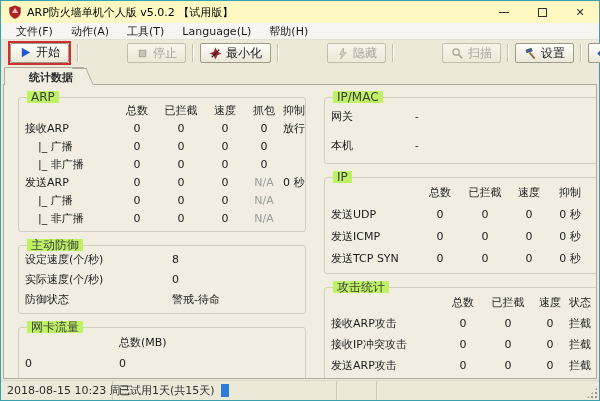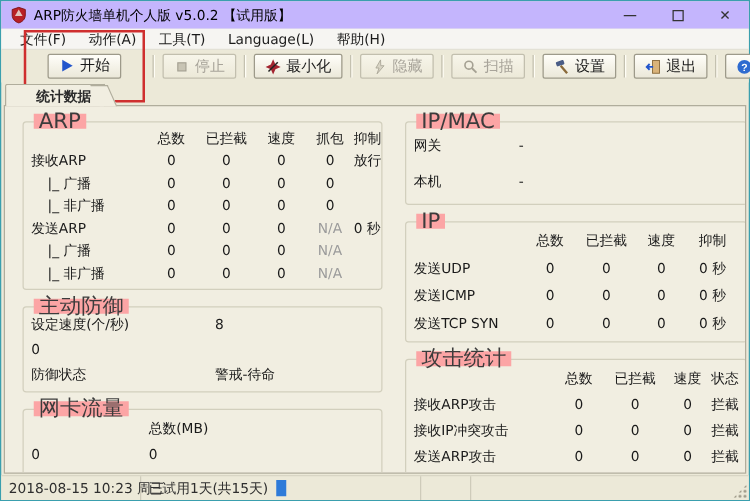--- a/index.html
+++ b/index.html
@@ -2,46 +2,46 @@
 <html><head>
 <meta charset="utf-8">
 <style>
   * { margin:0; padding:0; box-sizing:border-box; }
   html,body { width:600px; height:401px; overflow:hidden;
     font-family:"DejaVu Sans","Liberation Sans",sans-serif; }
   .window { width:600px; height:401px; border:1px solid #3a9fae;
     background:#ece9d8; display:flex; flex-direction:column; position:relative; }
 
   
-  .titlebar { height:22px; background:#c4b5fd; display:flex; align-items:center;
+  .titlebar { height:22px; background:#fef9c3; display:flex; align-items:center;
     padding-left:7px; flex:0 0 auto; }
   .titlebar .app-icon { width:14px; height:14px; margin-right:5px; flex:0 0 auto; }
   .titlebar .title-text { font-size:11px; color:#000; white-space:nowrap; }
   .win-controls { margin-left:auto; display:flex; height:100%; }
   .win-btn { width:38px; height:100%; display:flex; align-items:center;
     justify-content:center; cursor:default; }
   .glyph-min { width:10px; height:1px; background:#333; }
   .glyph-max { width:9px; height:9px; border:1px solid #333; }
   .glyph-close { font-size:11px; color:#333; line-height:1; }
 
   
   .menubar { height:17px; background:#f6f5f2; border-bottom:1px solid #e3e1d6;
     display:flex; align-items:center; padding-left:6px; flex:0 0 auto; }
   .menu-item { font-size:11px; color:#1a1a1a; padding:1px 9px; white-space:nowrap; }
 
   
   .toolbar { height:26px; background:#ece9d8; display:flex; align-items:center;
     padding:0 2px; flex:0 0 auto; }
-  .tb-highlight { border:2px solid #cf2f2f; padding:17px; margin-left:16px; }
+  .tb-highlight { border:2px solid #cf2f2f; padding:0px; margin-left:5px; }
   .tb-btn { height:20px; display:inline-flex; align-items:center; gap:4px;
     padding:0 8px; font-size:12px; color:#1a1a1a; white-space:nowrap;
     background:linear-gradient(#fffef9,#ebe8d9); border:1px solid #9d9a8a;
     border-radius:2px; cursor:default; }
   .tb-btn.disabled { color:#a8a49a; background:linear-gradient(#f7f5ea,#ece9d8);
-    border-color:#c2bfae; }
+    border-color:#c2bfae;margin-left:42px; }
   .tb-sep { width:2px; height:18px; border-left:1px solid #c4c1b0;
     border-right:1px solid #fffef6; margin:0 6px; }
   .tb-icon { width:13px; height:13px; flex:0 0 auto; }
 
   
   .tabstrip { height:18px; padding-left:3px; display:flex; align-items:flex-end;
     flex:0 0 auto; }
   .tab { position:relative; height:18px; min-width:72px; padding:2px 10px 0 24px;
     background:#f1eee1; border:1px solid #b0ad9c; border-bottom:none;
     border-radius:2px 0 0 0; font-size:11px; font-weight:bold; color:#2b2b2b;
@@ -53,40 +53,40 @@
   
   .page { flex:1 1 auto; background:#f1eee1; border:1px solid #b0ad9c;
     margin:0 2px 1px 2px; padding:6px 14px 4px 14px; display:flex; gap:18px;
     overflow:hidden; }
   .col { display:flex; flex-direction:column; gap:7px; }
   .col.left  { width:288px; flex:0 0 auto; }
   .col.right { flex:1 1 auto; }
 
   .group { border:1px solid #d2cfbd; border-radius:3px; padding:4px 6px 3px 6px;
     position:relative; margin-top:6px; }
-  .group-title { position:absolute; top:-7px; left:8px; background:#fca5a5;
-    padding:0 4px; font-size:17px; color:#3c3c3c; line-height:12px; }
+  .group-title { position:absolute; top:-7px; left:8px; background:#bef264;
+    padding:0 4px; font-size:12px; color:#3c3c3c; line-height:12px; }
 
   .grid { display:grid; font-size:11px; color:#1a1a1a; }
   .grid > span { display:block; line-height:18px; white-space:nowrap; }
   .hdr > span { color:#1a1a1a; }
   .cell-c { text-align:center; }
   .indent { padding-left:13px; }
   .na { color:#9b9b9b; }
 
   .arp-grid    { grid-template-columns:92px 40px 48px 40px 38px auto; }
   .ip-grid     { grid-template-columns:88px 42px 48px 40px auto; }
   .ip-grid > span { line-height:22px; }
   .atk-grid    { grid-template-columns:110px 44px 46px 38px auto; }
   .atk-grid > span { line-height:21px; }
   .nic-grid    { grid-template-columns:94px 110px auto; }
   .nic-grid > span { line-height:21px; }
   .kv-grid     { grid-template-columns:110px auto;gap:37px; }
   .kv-grid > span { line-height:20px; }
-  .ipmac-grid  { grid-template-columns:84px auto; }
+  .ipmac-grid  { grid-template-columns:84px auto;font-family:Liberation Serif, serif; }
   .ipmac-grid > span { line-height:29px; }
 
   
   .statusbar { height:20px; flex:0 0 auto; background:#ece9d8;
     border-top:1px solid #d8d5c4; display:flex; align-items:center;
     font-size:11px; color:#2e2e2e; position:relative; }
   .sb-panel { height:100%; display:flex; align-items:center; padding:0 6px;
     border-right:1px solid #cecbba; white-space:nowrap; }
   .sb-date  { width:112px; }
   .sb-trial { width:224px; }
@@ -265,20 +265,21 @@
         </div>
       </div>
 
       <div class="group">
         <div class="group-title">主动防御</div>
         <div class="grid kv-grid">
           <span>设定速度(个/秒)</span>
           <span>8</span>
         </div>
         <div class="grid kv-grid">
+          <span>实际速度(个/秒)</span>
           <span>0</span>
         </div>
         <div class="grid kv-grid">
           <span>防御状态</span>
           <span>警戒-待命</span>
         </div>
       </div>
 
       <div class="group">
         <div class="group-title">网卡流量</div>

